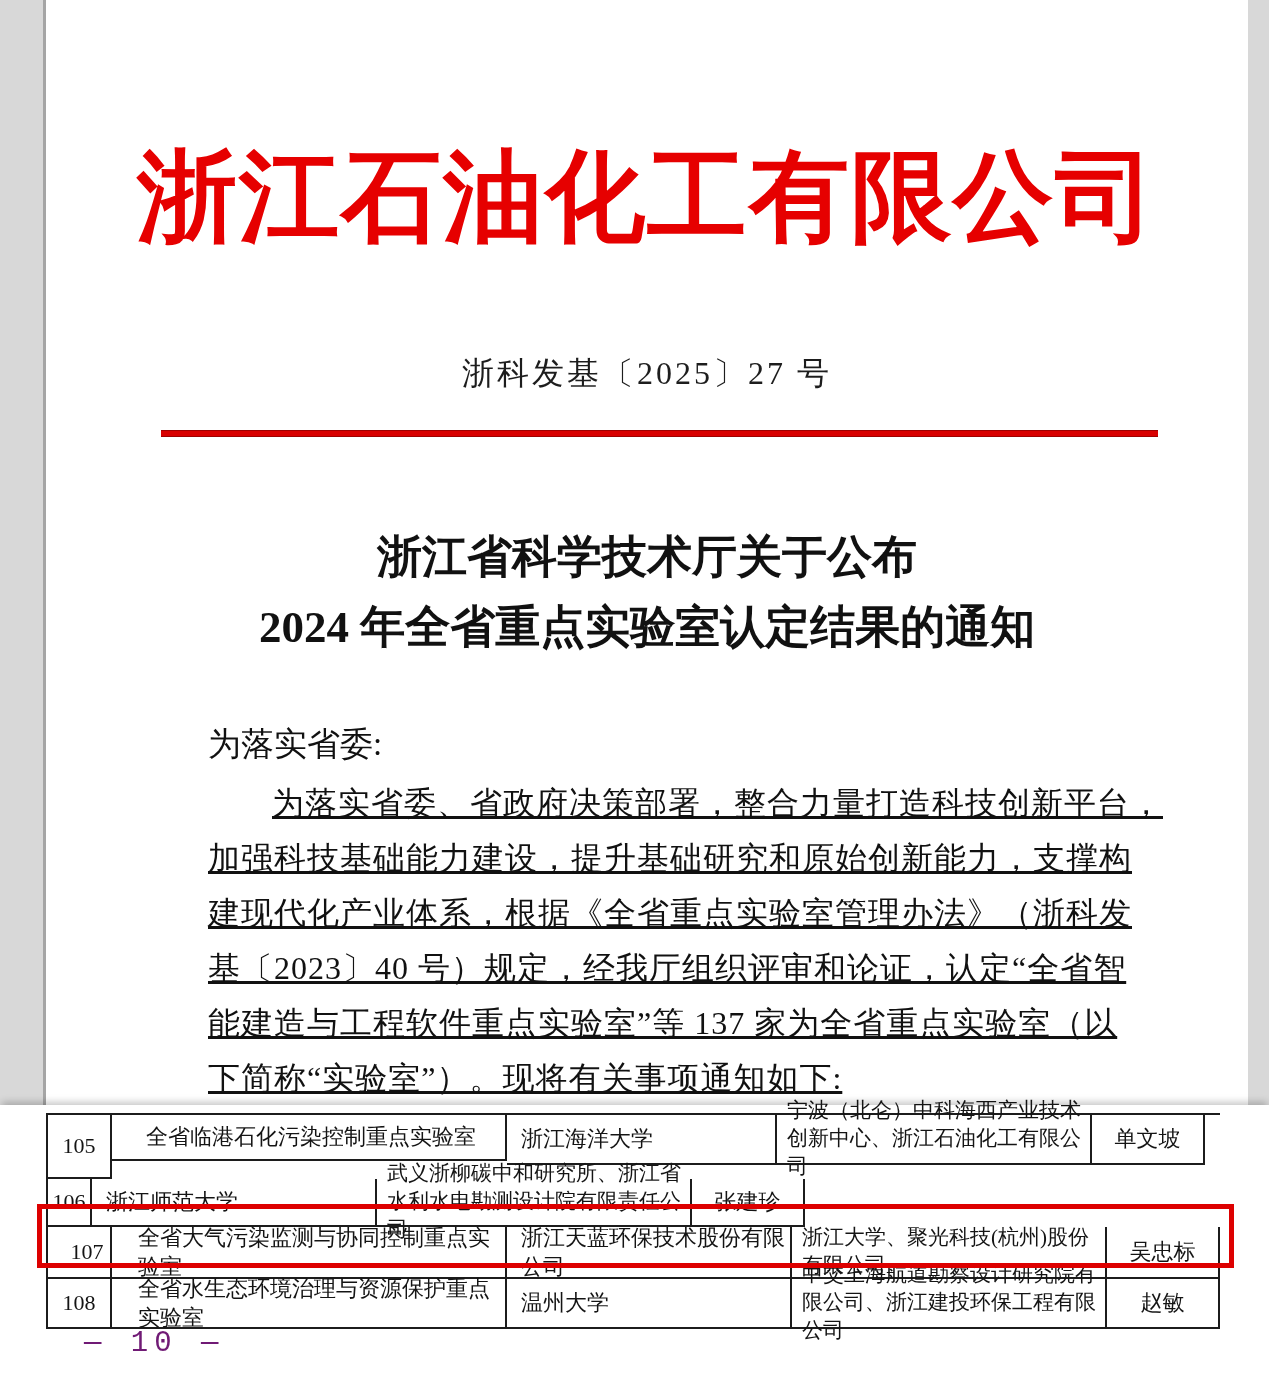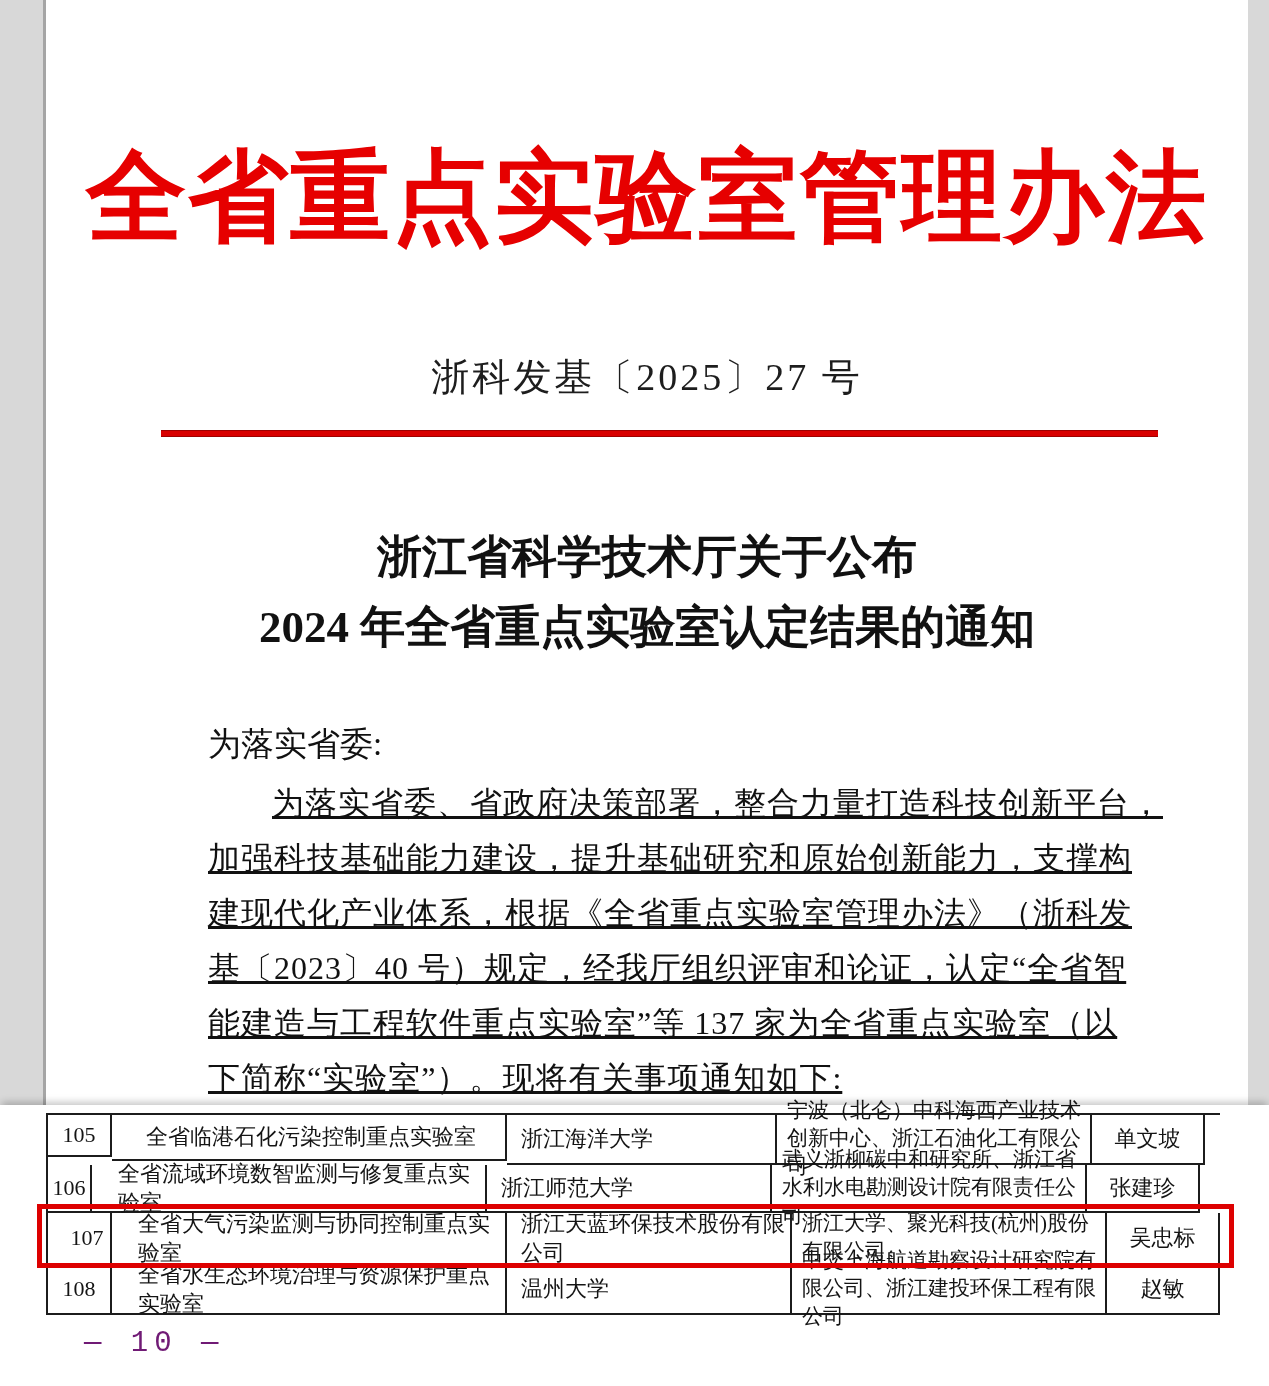--- a/index.html
+++ b/index.html
@@ -14,21 +14,21 @@
     background:#ffffff;border-left:3px solid #a5a5a5;
     box-sizing:border-box;
   }
   .doc-header{
     position:absolute;left:0;top:143px;width:100%;
     text-align:center;font-size:100px;font-weight:bold;
     color:#e60000;letter-spacing:2px;white-space:nowrap;line-height:1.1;
   }
   .doc-number{
     position:absolute;left:0;top:352px;width:100%;
-    text-align:center;font-size:38px;color:#1d1d1d;letter-spacing:3px;
+    text-align:center;font-size:32px;color:#1d1d1d;letter-spacing:3px;
   }
   .red-line{
     position:absolute;left:115px;top:430px;width:997px;height:7px;
     background:#d80000;border-top:1px solid #9e0000;border-bottom:1px solid #9e0000;
     box-sizing:border-box;
   }
   .notice-title{
     position:absolute;left:0;width:100%;text-align:center;
     font-weight:bold;font-size:45px;color:#111;white-space:nowrap;
   }
@@ -68,48 +68,47 @@
   }
   .page-number{
     position:absolute;left:84px;top:222px;font-size:29px;color:#701a75;
     letter-spacing:6px;white-space:nowrap;font-family:Liberation Mono, monospace;
   }
 </style>
 </head>
 <body>
 
 <div class="page-top">
-  <div class="doc-header">全省重点实验室管理办法</div>
+  <div class="doc-header">浙江石油化工有限公司</div>
   <div class="doc-number">浙科发基〔2025〕27 号</div>
   <div class="red-line"></div>
   <div class="notice-title l1">浙江省科学技术厅关于公布</div>
   <div class="notice-title l2">2024 年全省重点实验室认定结果的通知</div>
   <div class="salutation">为落实省委:</div>
   <div id="body-lines">
       <div class="body-line indent" style="top: 782px;">为落实省委、省政府决策部署，整合力量打造科技创新平台，</div>
       <div class="body-line" style="top: 837px;">加强科技基础能力建设，提升基础研究和原始创新能力，支撑构</div>
       <div class="body-line" style="top: 892px;">建现代化产业体系，根据《全省重点实验室管理办法》（浙科发</div>
       <div class="body-line" style="top: 947px;">基〔2023〕40 号）规定，经我厅组织评审和论证，认定“全省智</div>
       <div class="body-line" style="top: 1002px;">能建造与工程软件重点实验室”等 137 家为全省重点实验室（以</div>
       <div class="body-line" style="top: 1057px;">下简称“实验室”）。现将有关事项通知如下:</div>
     </div>
 </div>
 
 <div class="sheet-bottom">
   <div class="doc-table" id="doc-table">
       <div class="t-row">
-        <div class="t-cell center" style="width: 64px; height: 42px;">105</div>
+        <div class="t-cell center" style="width: 64px; height: 64px;">105</div>
         <div class="t-cell " style="width: 395px; height: 46px; padding-left: 34px;">全省临港石化污染控制重点实验室</div>
         <div class="t-cell " style="width: 270px; height: 50px; padding-left: 14px;">浙江海洋大学</div>
         <div class="t-cell small" style="width: 315px; height: 50px; padding-left: 10px;">宁波（北仑）中科海西产业技术创新中心、浙江石油化工有限公司</div>
         <div class="t-cell center" style="width: 113px; height: 50px;">单文坡</div>
       </div>
       <div class="t-row">
         <div class="t-cell center" style="width: 44px; height: 48px;">106</div>
-        <div class="t-cell " style="width: 395px; height: 48px; padding-left: 26px;">全省流域环境数智监测与修复重点实验室</div>
         <div class="t-cell " style="width: 285px; height: 48px; padding-left: 14px;">浙江师范大学</div>
         <div class="t-cell small" style="width: 315px; height: 48px; padding-left: 10px;">武义浙柳碳中和研究所、浙江省水利水电勘测设计院有限责任公司</div>
         <div class="t-cell center" style="width: 113px; height: 48px;">张建珍</div>
       </div>
       <div class="t-row">
         <div class="t-cell center" style="width: 64px; height: 52px; padding-left: 16px;">107</div>
         <div class="t-cell " style="width: 395px; height: 52px; padding-left: 26px;">全省大气污染监测与协同控制重点实验室</div>
         <div class="t-cell " style="width: 285px; height: 52px; padding-left: 14px;">浙江天蓝环保技术股份有限公司</div>
         <div class="t-cell small" style="width: 315px; height: 52px; padding-left: 10px;">浙江大学、聚光科技(杭州)股份有限公司</div>
         <div class="t-cell center" style="width: 113px; height: 52px;">吴忠标</div>

